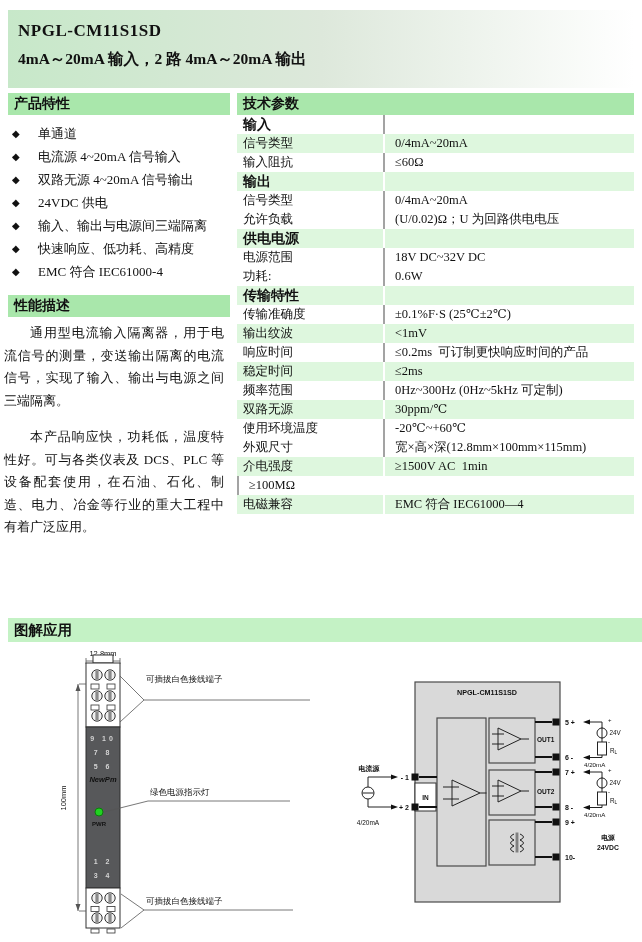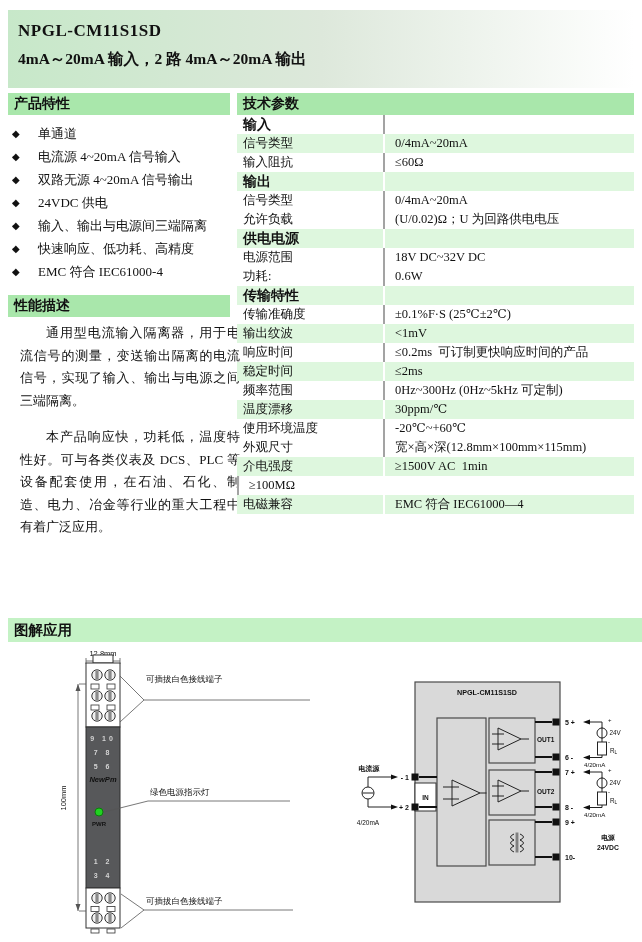--- a/index.html
+++ b/index.html
@@ -14,21 +14,21 @@
   .hdr .t2{font-size:15.5px;font-weight:bold;line-height:30px;}
   
   .bar{background:#a9e7ab;font-size:14px;font-weight:bold;line-height:22px;
        padding-left:6px;box-sizing:border-box;height:22px;}
   .bar.big{height:24px;line-height:24px;background:#c4f2c5;font-size:14.5px;}
   
   .featwrap{left:8px;top:122px;width:222px;}
   .feat{display:flex;align-items:flex-start;line-height:23px;font-size:13px;}
   .feat .bullet{width:14px;margin:0 12px 0 4px;font-size:10px;line-height:23px;}
   
-  .descwrap{left:20px;top:322px;width:220px;}
+  .descwrap{left:4px;top:322px;width:220px;}
   .descwrap p{margin:0 0 14px 0;font-size:13px;line-height:22.5px;
               text-indent:2em;text-align:justify;}
   
   .specs{left:237px;top:93px;width:397px;}
   .spec-entry{display:flex;line-height:19px;font-size:12.5px;}
   .spec-label{width:146px;padding-left:6px;box-sizing:border-box;}
   .spec-label.bold{font-weight:bold;font-size:14px;}
   .spec-value{flex:1;border-left:2px solid #a3a3a3;padding-left:10px;box-sizing:border-box;}
   .spec-block.shade{background:#def7de;}
   .spec-block.shade .spec-value{border-left-color:#ffffff;}
@@ -174,21 +174,21 @@
           </div>
         </div>
         <div class="spec-block plain">
           <div class="spec-entry">
             <div class="spec-label">频率范围</div>
             <div class="spec-value">0Hz~300Hz (0Hz~5kHz 可定制)</div>
           </div>
         </div>
         <div class="spec-block shade">
           <div class="spec-entry">
-            <div class="spec-label">温度漂移</div>
+            <div class="spec-label">双路无源</div>
             <div class="spec-value">30ppm/℃</div>
           </div>
         </div>
         <div class="spec-block plain">
           <div class="spec-entry">
             <div class="spec-label">使用环境温度</div>
             <div class="spec-value">-20℃~+60℃</div>
           </div>
           <div class="spec-entry">
             <div class="spec-label">外观尺寸</div>

